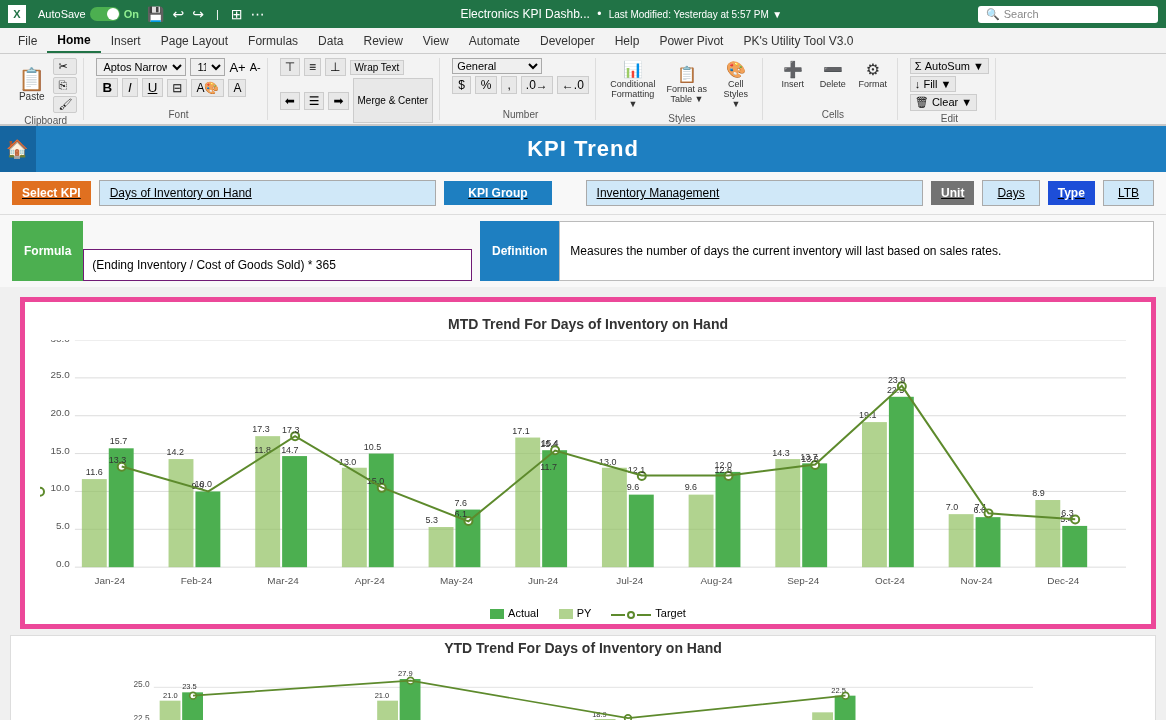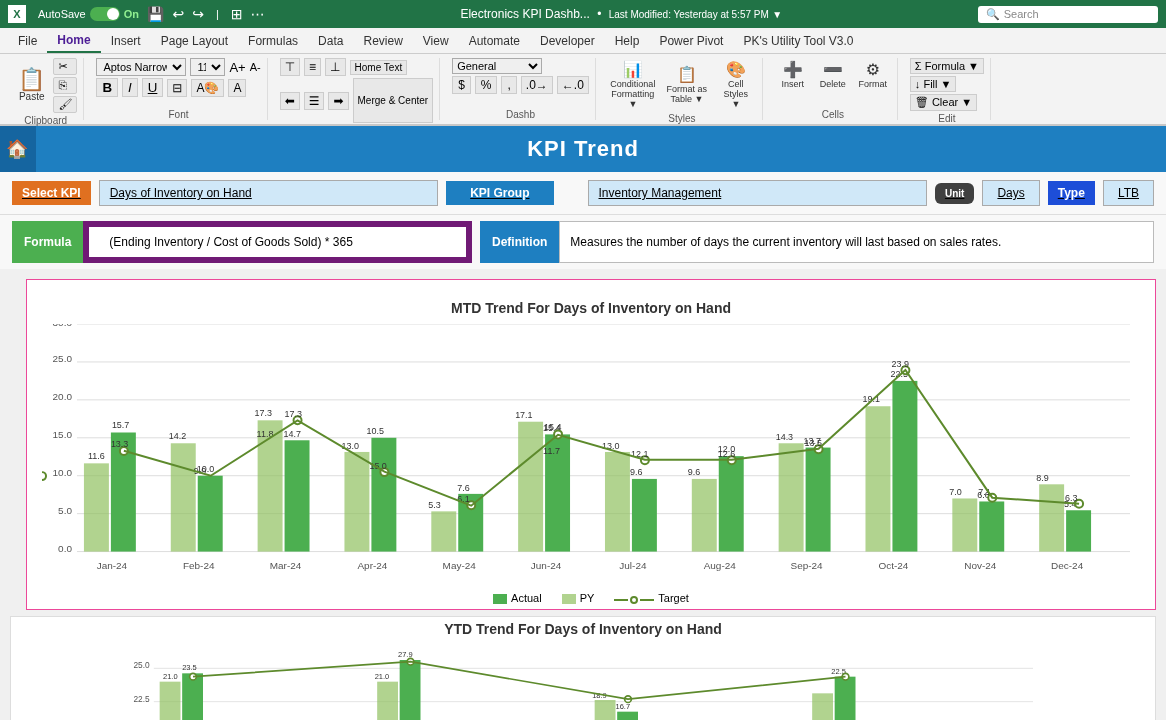--- a/index.html
+++ b/index.html
@@ -7,36 +7,36 @@
 
     
     .title-bar { background: #1e7fc1; color: white; text-align: center; font-size: 22px; font-weight: bold; padding: 10px; letter-spacing: 1px; }
 
     
     .kpi-row { display: flex; align-items: center; gap: 8px; padding: 8px 12px; background: #f8f8f8; border-bottom: 1px solid #ddd; text-decoration: underline; }
     .kpi-label { background: #e07020; color: white; font-weight: bold; padding: 5px 10px; font-size: 12px; white-space: nowrap; }
     .kpi-value { background: #d0e8f8; border: 1px solid #aaa; flex: 1; padding: 5px 10px; font-size: 12px; }
     .kpi-group-label { background: #1e7fc1; color: white; font-weight: bold; padding: 5px 24px; font-size: 12px; white-space: nowrap; }
     .kpi-group-value { background: #d0e8f8; border: 1px solid #aaa; flex: 1; padding: 5px 10px; font-size: 12px; margin-left: 26px; }
-    .unit-label { background: #404040; color: white; font-weight: bold; padding: 5px 10px; font-size: 10px; border-radius: 6px; }
+    .unit-label { background: #737373; color: white; font-weight: bold; padding: 5px 10px; font-size: 12px; }
     .unit-value { background: #d0e8f8; border: 1px solid #aaa; padding: 5px 14px; font-size: 12px; }
     .type-label { background: #1d4ed8; color: white; font-weight: bold; padding: 5px 10px; font-size: 12px; }
     .type-value { background: #d0e8f8; border: 1px solid #aaa; padding: 5px 14px; font-size: 12px; }
 
     
     .formula-row { display: flex; align-items: stretch; gap: 8px; padding: 6px 12px; background: #f8f8f8; }
     .formula-left { display: flex; flex: 0 0 460px; }
     .formula-label { background: #4caf50; color: white; font-weight: bold; padding: 8px 12px; display: flex; align-items: center; }
-    .formula-value { background: white; border: 6px solid #701a75; flex: 1; padding: 8px 20px; font-size: 12px; display: flex; align-items: center; }
+    .formula-value { background: white; border: 1px solid #701a75; flex: 1; padding: 8px 8px; font-size: 12px; display: flex; align-items: center; margin-top: 28px; }
     .formula-right { display: flex; flex: 1; }
     .def-label { background: #1e7fc1; color: white; font-weight: bold; padding: 8px 12px; display: flex; align-items: center; }
     .def-value { background: white; border: 1px solid #bbb; flex: 1; padding: 8px 10px; font-size: 12px; display: flex; align-items: center; }
 
     
-    .chart-container { background: white; margin: 10px 10px 6px 26px; border: 1px solid #ec4899; padding: 20px 15px 5px; }
+    .chart-container { background: white; margin: 10px 10px 6px 20px; border: 5px solid #ec4899; padding: 14px 15px 5px; }
     .chart-title { text-align: center; font-size: 14px; font-weight: 600; color: #333; margin-bottom: 8px; }
 
     
     .chart-svg { width: 100%; }
 
     
     .legend { display: flex; justify-content: center; gap: 20px; margin-top: 5px; font-size: 11px; }
     .legend-item { display: flex; align-items: flex-end; gap: 4px; }
     .legend-box { width: 14px; height: 10px; }
 
@@ -44,21 +44,21 @@
     .excel-titlebar { background: #217346; display: flex; align-items: center; padding: 2px 8px; color: white; font-size: 11px; gap: 8px; height: 28px; }
     .excel-titlebar .app-icon { width: 18px; height: 18px; background: white; color: #217346; font-weight: bold; font-size: 11px; display: flex; align-items: center; justify-content: center; margin-right: 4px; }
     .autosave { display: flex; align-items: center; gap: 4px; }
     .toggle { background: #4caf50; border-radius: 8px; width: 30px; height: 14px; display: flex; align-items: center; padding: 1px; }
     .toggle-knob { background: white; border-radius: 50%; width: 12px; height: 12px; margin-left: auto; }
     .title-center { flex: 1; text-align: center; font-size: 12px; }
     .search-box { background: white; border-radius: 3px; padding: 2px 8px; color: #333; font-size: 11px; width: 180px; display: flex; align-items: center; gap: 4px; }
 
     .excel-ribbon-tabs { background: #f3f3f3; display: flex; align-items: center; padding: 0 8px; border-bottom: 1px solid #ccc; height: 26px; }
     .ribbon-tab { padding: 4px 10px; font-size: 12px; cursor: pointer; color: #333; }
-    .ribbon-tab.active { color: #4c1d95; border-bottom: 2px solid #217346; font-weight: 600; }
+    .ribbon-tab.active { color: #000000; border-bottom: 2px solid #217346; font-weight: 600; }
 
     .excel-ribbon { background: #f3f3f3; border-bottom: 2px solid #c8c8c8; padding: 4px 8px; display: flex; align-items: center; gap: 6px; height: 72px; }
     .ribbon-group { display: flex; flex-direction: column; align-items: center; border-right: 1px solid #ddd; padding: 0 6px; height: 100%; justify-content: space-between; }
     .ribbon-group-label { font-size: 10px; color: #555; margin-top: 2px; }
     .ribbon-btn-large { display: flex; flex-direction: column; align-items: center; font-size: 10px; color: #333; cursor: pointer; padding: 2px 4px; }
     .ribbon-icon-large { font-size: 22px; line-height: 1; }
     .ribbon-row { display: flex; align-items: center; gap: 4px; }
     .ribbon-btn-small { font-size: 11px; padding: 1px 4px; background: #e8e8e8; border: 1px solid #ccc; cursor: pointer; border-radius: 2px; }
     .font-select { width: 90px; font-size: 11px; padding: 1px 2px; border: 1px solid #aaa; }
     .font-size-select { width: 35px; font-size: 11px; padding: 1px 2px; border: 1px solid #aaa; }
@@ -154,21 +154,21 @@
     </div>
     <div class="ribbon-group-label">Font</div>
   </div>
 
   <div class="ribbon-group">
     <div style="display:flex;flex-direction:column;gap:2px;">
       <div class="ribbon-row">
         <span style="padding:1px 4px;border:1px solid #ccc;background:#e8e8e8;">⊤</span>
         <span style="padding:1px 4px;border:1px solid #ccc;background:#e8e8e8;">≡</span>
         <span style="padding:1px 4px;border:1px solid #ccc;background:#e8e8e8;">⊥</span>
-        <span style="padding:1px 4px;border:1px solid #ccc;background:#e8e8e8;font-size:10px;">Home Text</span>
+        <span style="padding:1px 4px;border:1px solid #ccc;background:#e8e8e8;font-size:10px;">Wrap Text</span>
       </div>
       <div class="ribbon-row">
         <span style="padding:1px 4px;border:1px solid #ccc;background:#e8e8e8;">⬅</span>
         <span style="padding:1px 4px;border:1px solid #ccc;background:#e8e8e8;">☰</span>
         <span style="padding:1px 4px;border:1px solid #ccc;background:#e8e8e8;">➡</span>
         <span style="padding:16px 4px;border:1px solid #ccc;background:#e8e8e8;font-size:10px;">Merge &amp; Center</span>
       </div>
     </div>
     <div class="ribbon-group-label">Alignment</div>
   </div>
@@ -181,21 +181,21 @@
         </select>
       </div>
       <div class="ribbon-row">
         <span style="padding:1px 5px;border:1px solid #ccc;background:#e8e8e8;">$</span>
         <span style="padding:1px 5px;border:1px solid #ccc;background:#e8e8e8;">%</span>
         <span style="padding:1px 5px;border:1px solid #ccc;background:#e8e8e8;">,</span>
         <span style="padding:1px 4px;border:1px solid #ccc;background:#e8e8e8;">.0→</span>
         <span style="padding:1px 4px;border:1px solid #ccc;background:#e8e8e8;">←.0</span>
       </div>
     </div>
-    <div class="ribbon-group-label">Dashb</div>
+    <div class="ribbon-group-label">Number</div>
   </div>
 
   <div class="ribbon-group">
     <div class="ribbon-row">
       <div class="ribbon-btn-large" style="font-size:9px;text-align:center;width:50px;">
         <span style="font-size:16px;">📊</span>
         <span>Conditional Formatting ▼</span>
       </div>
       <div class="ribbon-btn-large" style="font-size:9px;text-align:center;width:50px;">
         <span style="font-size:16px;">📋</span>
@@ -223,21 +223,21 @@
         <span style="font-size:16px;">⚙</span>
         <span>Format</span>
       </div>
     </div>
     <div class="ribbon-group-label">Cells</div>
   </div>
 
   <div class="ribbon-group">
     <div style="display:flex;flex-direction:column;gap:2px;">
       <div class="ribbon-row">
-        <span style="font-size:11px;padding:1px 4px;border:1px solid #ccc;background:#e8e8e8;">Σ Formula ▼</span>
+        <span style="font-size:11px;padding:1px 4px;border:1px solid #ccc;background:#e8e8e8;">Σ AutoSum ▼</span>
       </div>
       <div class="ribbon-row">
         <span style="font-size:11px;padding:1px 4px;border:1px solid #ccc;background:#e8e8e8;">↓ Fill ▼</span>
       </div>
       <div class="ribbon-row">
         <span style="font-size:11px;padding:1px 4px;border:1px solid #ccc;background:#e8e8e8;">🗑 Clear ▼</span>
       </div>
     </div>
     <div class="ribbon-group-label">Edit</div>
   </div>

